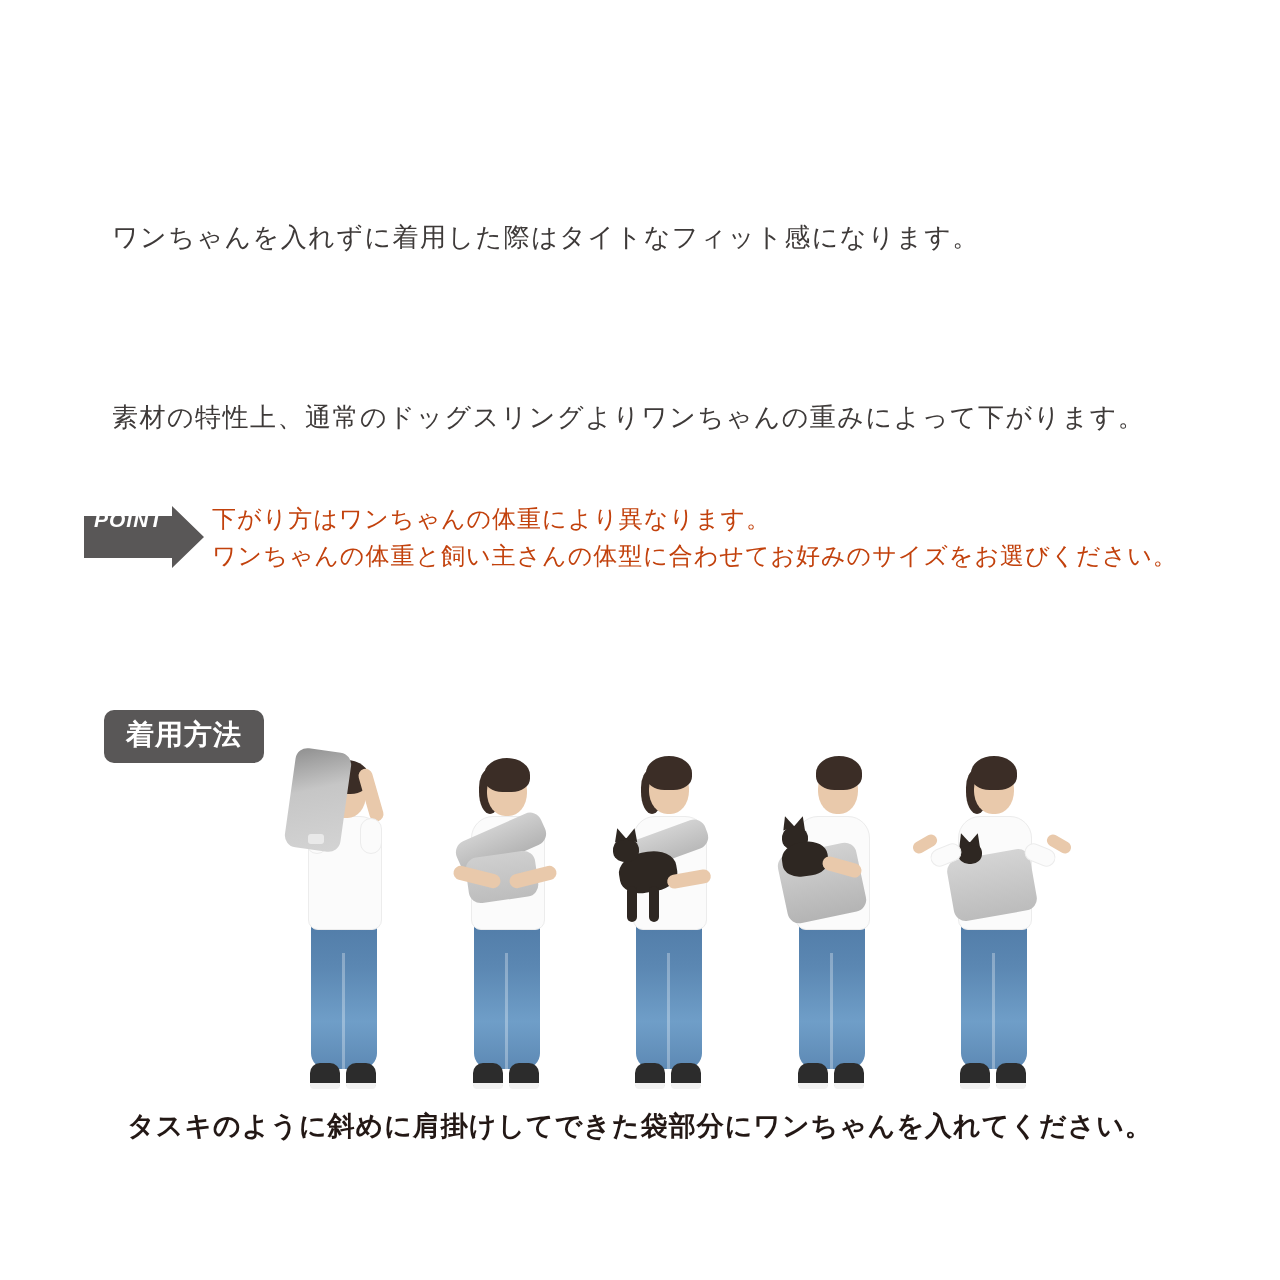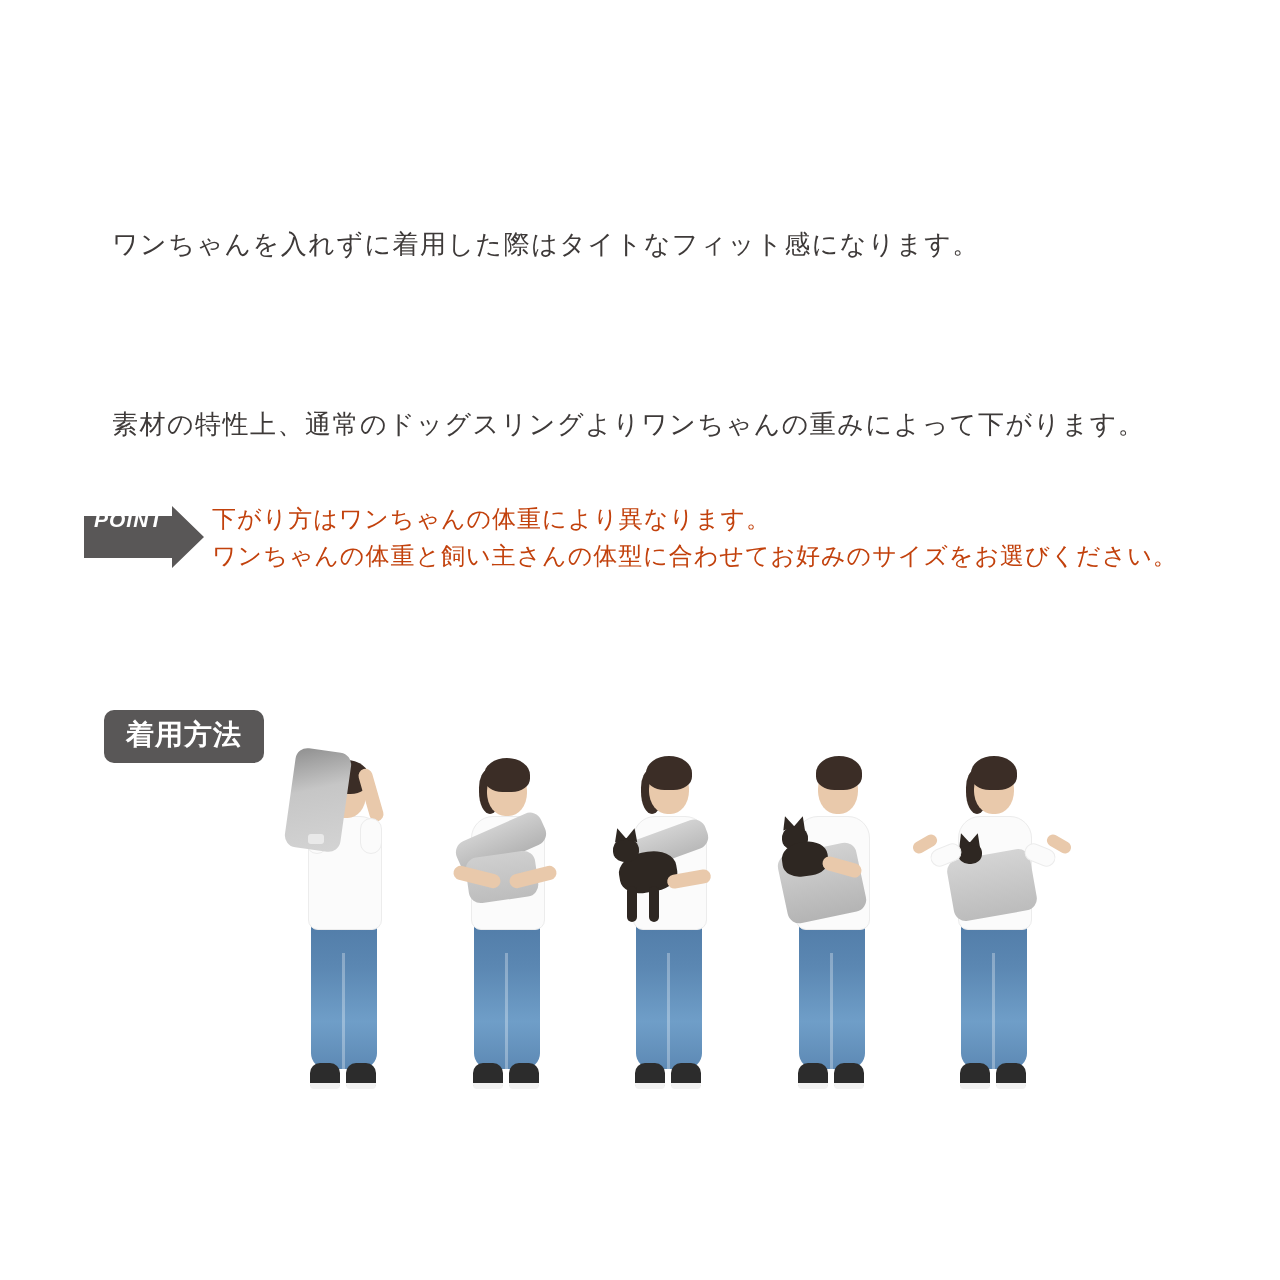--- a/index.html
+++ b/index.html
@@ -35,21 +35,20 @@
     line-height: 1.1;
     white-space: nowrap;
   }
 
   .body-text {
     font-size: 26px;
     color: #3e3a39;
     letter-spacing: 1.5px;
     line-height: 1.5;
     white-space: nowrap;
-    margin-top: 7px;
   }
 
   
   #pill-before   { position: absolute; left: 88px;  top: 138px; }
   #text-before   { position: absolute; left: 112px; top: 218px; }
 
   #pill-after    { position: absolute; left: 88px;  top: 318px; }
   #text-after    { position: absolute; left: 112px; top: 398px; }
 
   
@@ -328,14 +327,15 @@
 
         <div class="sleeve" style="width:30px;height:16px;left:12px;top:116px;transform:rotate(-22deg);"></div>
         <div class="arm" style="width:26px;height:12px;left:-6px;top:108px;transform:rotate(-30deg);"></div>
         <div class="sleeve" style="width:30px;height:16px;left:106px;top:116px;transform:rotate(22deg);"></div>
         <div class="arm" style="width:26px;height:12px;left:128px;top:108px;transform:rotate(30deg);"></div>
       </div>
     </div>
 
   </div>
 
+  <div id="caption">タスキのように斜めに肩掛けしてできた袋部分にワンちゃんを入れてください。</div>
 
 </div>
 
 </body></html>

